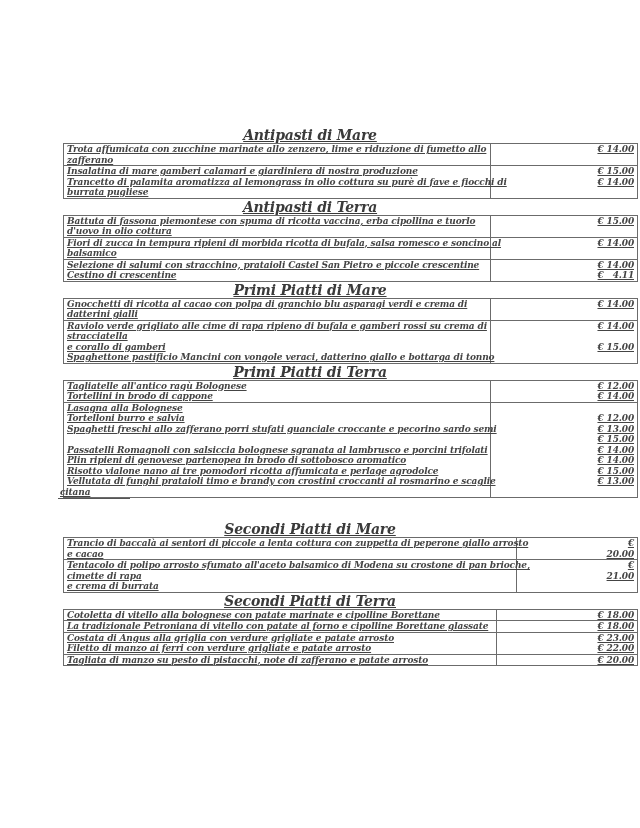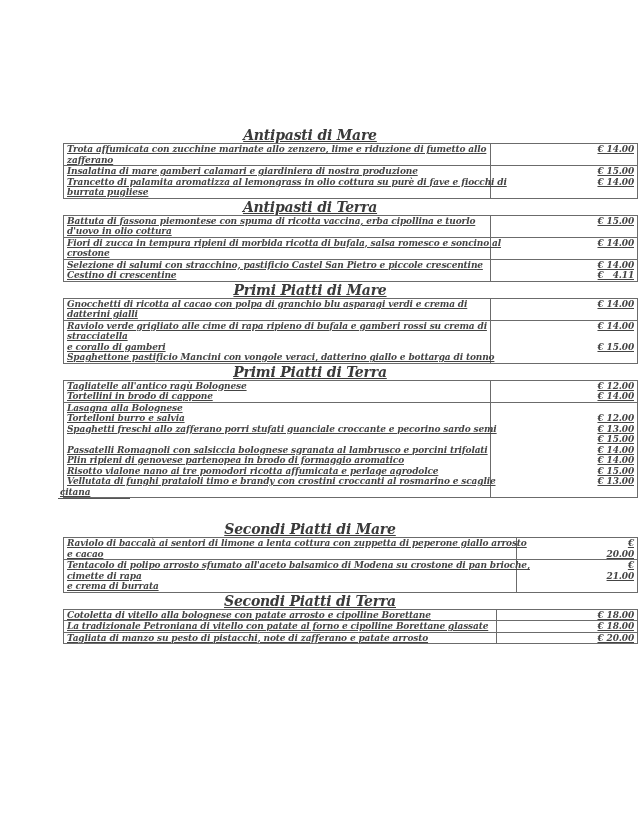--- a/index.html
+++ b/index.html
@@ -73,29 +73,29 @@
         <span class="line">Battuta di fassona piemontese con spuma di ricotta vaccina, erba cipollina e tuorlo</span>
         <span class="line">d'uovo in olio cottura</span>
       </td>
       <td class="price">
         <span class="line">€ 15.00</span>
       </td>
     </tr>
     <tr>
       <td class="dish">
         <span class="line">Fiori di zucca in tempura ripieni di morbida ricotta di bufala, salsa romesco e soncino al</span>
-        <span class="line">crostone</span>
-      </td>
-      <td class="price">
-        <span class="line">€ 14.00</span>
-      </td>
-    </tr>
-    <tr>
-      <td class="dish">
-        <span class="line">Selezione di salumi con stracchino, pastificio Castel San Pietro e piccole crescentine</span>
+        <span class="line">balsamico</span>
+      </td>
+      <td class="price">
+        <span class="line">€ 14.00</span>
+      </td>
+    </tr>
+    <tr>
+      <td class="dish">
+        <span class="line">Selezione di salumi con stracchino, prataioli Castel San Pietro e piccole crescentine</span>
         <span class="line">Cestino di crescentine</span>
       </td>
       <td class="price">
         <span class="line">€ 14.00</span>
         <span class="line" style="white-space:pre">€   4.11</span>
       </td>
     </tr>
   </tbody>
     </table>
 
@@ -140,21 +140,21 @@
         <span class="line">€ 14.00</span>
       </td>
     </tr>
     <tr>
       <td class="dish">
         <span class="line">Lasagna alla Bolognese</span>
         <span class="line">Tortelloni burro e salvia</span>
         <span class="line">Spaghetti freschi allo zafferano porri stufati guanciale croccante e pecorino sardo semi</span>
         <span class="blank"></span>
         <span class="line">Passatelli Romagnoli con salsiccia bolognese sgranata al lambrusco e porcini trifolati</span>
-        <span class="line">Plin ripieni di genovese partenopea in brodo di formaggio aromatico</span>
+        <span class="line">Plin ripieni di genovese partenopea in brodo di sottobosco aromatico</span>
         <span class="line">Risotto vialone nano ai tre pomodori ricotta affumicata e perlage agrodolce</span>
         <span class="line">Vellutata di funghi prataioli timo e brandy con crostini croccanti al rosmarino e scaglie</span>
         <span class="line tail">citana</span>
       </td>
       <td class="price">
         <span class="blank"></span>
         <span class="line">€ 12.00</span>
         <span class="line">€ 13.00</span>
         <span class="line">€ 15.00</span>
         <span class="line">€ 14.00</span>
@@ -167,21 +167,21 @@
     </table>
   <span class="rule"></span>
 
   <div class="gap-big"></div>
 
   <h2 class="section-title">Secondi Piatti di Mare</h2>
   <table>
     <tbody>
         <tr>
       <td class="dish" style="width:446px">
-        <span class="line">Raviolo di baccalà ai sentori di limone a lenta cottura con zuppetta di peperone giallo arrosto</span>
+        <span class="line">Trancio di baccalà ai sentori di piccole a lenta cottura con zuppetta di peperone giallo arrosto</span>
         <span class="line">e cacao</span>
       </td>
       <td class="price">
         <span class="line">€</span>
         <span class="line">20.00</span>
       </td>
     </tr>
     <tr>
       <td class="dish">
         <span class="line">Tentacolo di polipo arrosto sfumato all'aceto balsamico di Modena su crostone di pan brioche,</span>
@@ -194,36 +194,46 @@
       </td>
     </tr>
   </tbody>
     </table>
 
   <h2 class="section-title">Secondi Piatti di Terra</h2>
   <table>
     <tbody>
         <tr>
       <td class="dish" style="width:426px">
-        <span class="line">Cotoletta di vitello alla bolognese con patate arrosto e cipolline Borettane</span>
+        <span class="line">Cotoletta di vitello alla bolognese con patate marinate e cipolline Borettane</span>
       </td>
       <td class="price">
         <span class="line">€ 18.00</span>
       </td>
     </tr>
     <tr>
       <td class="dish">
         <span class="line">La tradizionale Petroniana di vitello con patate al forno e cipolline Borettane glassate</span>
       </td>
       <td class="price">
         <span class="line">€ 18.00</span>
       </td>
     </tr>
     <tr>
       <td class="dish">
+        <span class="line">Costata di Angus alla griglia con verdure grigliate e patate arrosto</span>
+        <span class="line">Filetto di manzo ai ferri con verdure grigliate e patate arrosto</span>
+      </td>
+      <td class="price">
+        <span class="line">€ 23.00</span>
+        <span class="line">€ 22.00</span>
+      </td>
+    </tr>
+    <tr>
+      <td class="dish">
         <span class="line">Tagliata di manzo su pesto di pistacchi, note di zafferano e patate arrosto</span>
       </td>
       <td class="price">
         <span class="line">€ 20.00</span>
       </td>
     </tr>
   </tbody>
     </table>
 
 </div>

